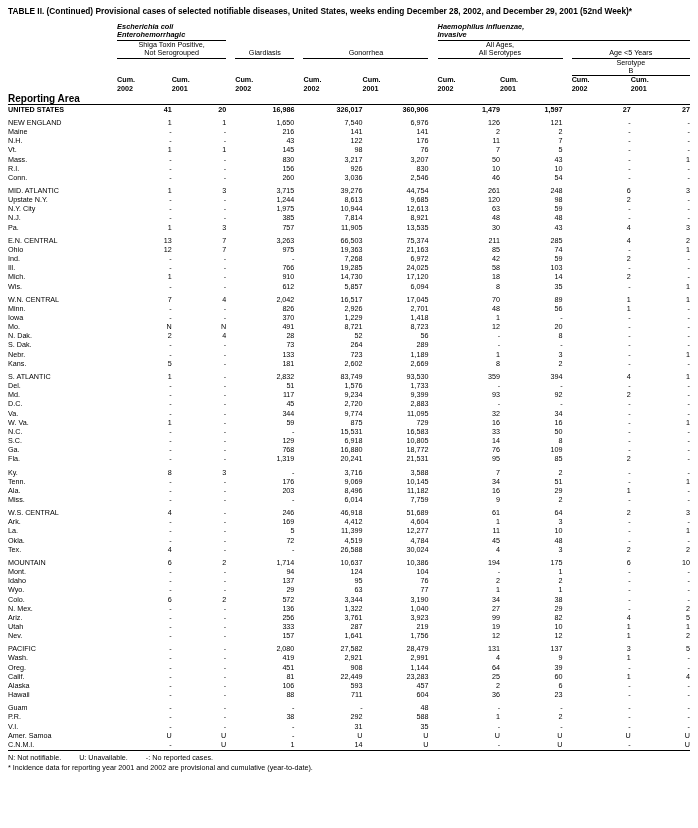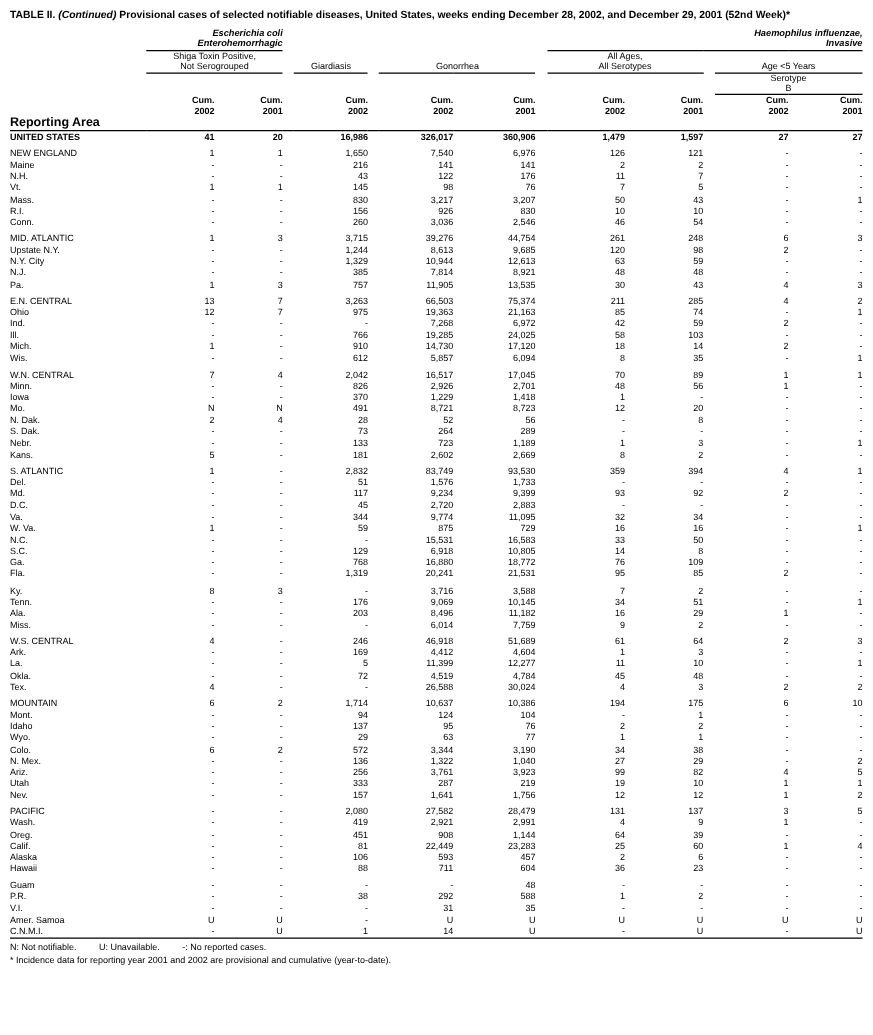--- a/index.html
+++ b/index.html
@@ -20,51 +20,50 @@
     padding: 6px 8px 4px 8px;
     position: relative;
   }
   .title {
     font-size: 8.3px;
     font-weight: bold;
     line-height: 10.5px;
     margin: 0 0 6px 0;
   }
   .title .ital {
-    font-style: italic;
   }
   table.main {
     border-collapse: collapse;
     width: 682px;
     font-size: 7.2px;
     table-layout: fixed;
   }
   table.main td, table.main th {
     padding: 0;
     margin: 0;
     vertical-align: bottom;
   }
   
   .hdr-group {
-    text-align: right;
+    text-align: left;
     font-style: italic;
     font-weight: bold;
     font-size: 7.4px;
     line-height: 8.6px;
     padding-bottom: 1px;
   }
   .hdr-sub {
     text-align: center;
     font-weight: normal;
     font-size: 7.2px;
     line-height: 8.4px;
     padding-bottom: 1px;
   }
   .hdr-cum {
-    text-align: right;
+    text-align: left;
     font-weight: bold;
     font-size: 7.2px;
     line-height: 8.2px;
     padding-bottom: 1px;
   }
   .hdr-area {
     font-weight: bold;
     font-size: 10px;
     text-align: left;
     padding-bottom: 1px;
@@ -417,21 +416,21 @@
           <td class="num">98</td>
           <td class="sep-cell"></td>
           <td class="num">2</td>
           <td class="num">-</td>
         </tr>
         <tr class="data">
           <td class="row-area">N.Y. City</td>
           <td class="num">-</td>
           <td class="num">-</td>
           <td class="sep-cell"></td>
-          <td class="num">1,329</td>
+          <td class="num">1,975</td>
           <td class="sep-cell"></td>
           <td class="num">10,944</td>
           <td class="num">12,613</td>
           <td class="sep-cell"></td>
           <td class="num">63</td>
           <td class="num">59</td>
           <td class="sep-cell"></td>
           <td class="num">-</td>
           <td class="num">-</td>
         </tr>

